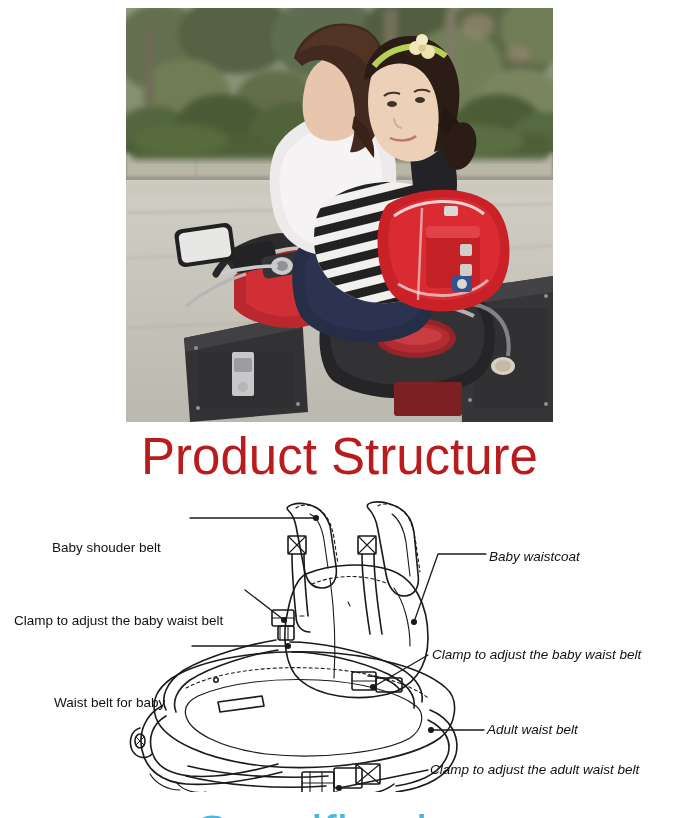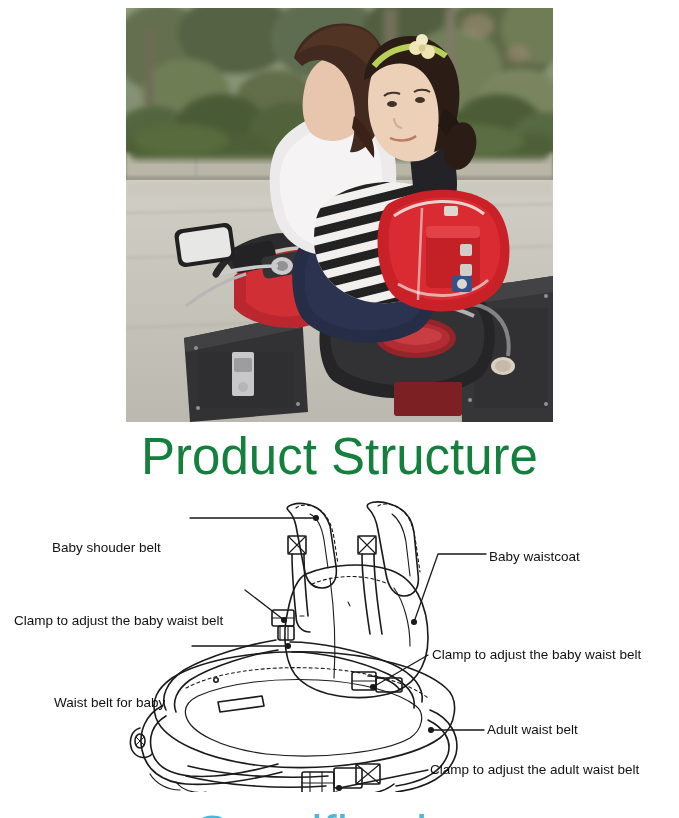--- a/index.html
+++ b/index.html
@@ -31,21 +31,21 @@
   #section-title {
     position: absolute;
     left: 0;
     top: 428px;
     width: 679px;
     text-align: center;
     font-size: 51px;
     line-height: 58px;
     font-weight: 400;
     letter-spacing: 0px;
-    color: #15803d;
+    color: #b91c1c;
     font-family: "Liberation Sans", sans-serif;
     white-space: nowrap;
   }
 
   
   #structure-diagram {
     position: absolute;
     left: 0;
     top: 492px;
     width: 679px;
@@ -57,21 +57,21 @@
   .callout {
     position: absolute;
     font-size: 13.5px;
     line-height: 16px;
     color: #111111;
     white-space: nowrap;
     font-family: "Liberation Sans", sans-serif;
     font-weight: 500;
   }
   .callout.left  { text-align: right; margin-top: 28px; }
-  .callout.right { text-align: center; }
+  .callout.right { text-align: center; font-style: italic; }
 
   #label-baby-shoulder-belt        { left: 52px;  top: 512px; }
   #label-clamp-baby-waist-left     { left: 14px;  top: 585px; }
   #label-waist-belt-for-baby       { left: 54px;  top: 667px; }
   #label-baby-waistcoat            { left: 489px; top: 549px; }
   #label-clamp-baby-waist-right    { left: 432px; top: 647px; }
   #label-adult-waist-belt          { left: 487px; top: 722px; }
   #label-clamp-adult-waist-belt    { left: 430px; top: 762px; }
 
   

